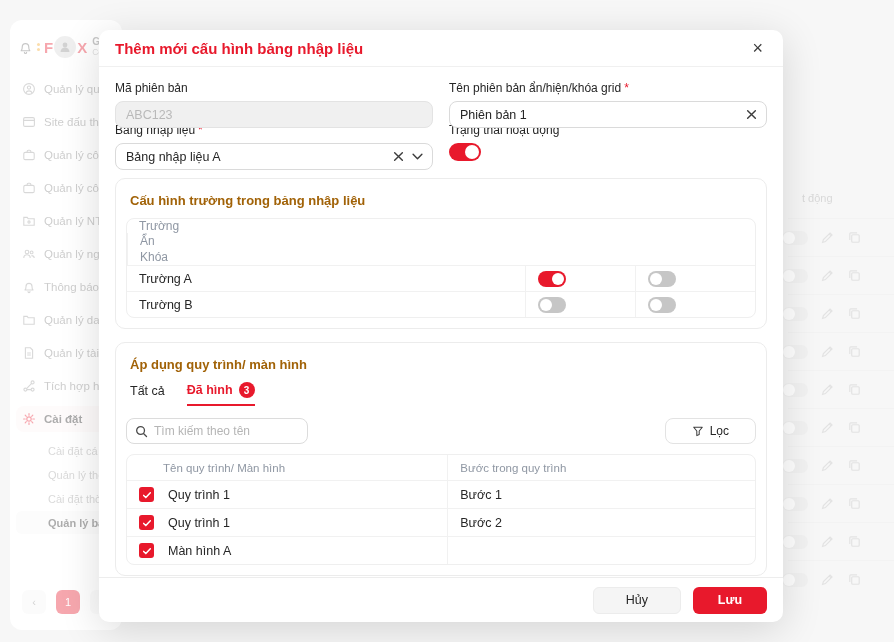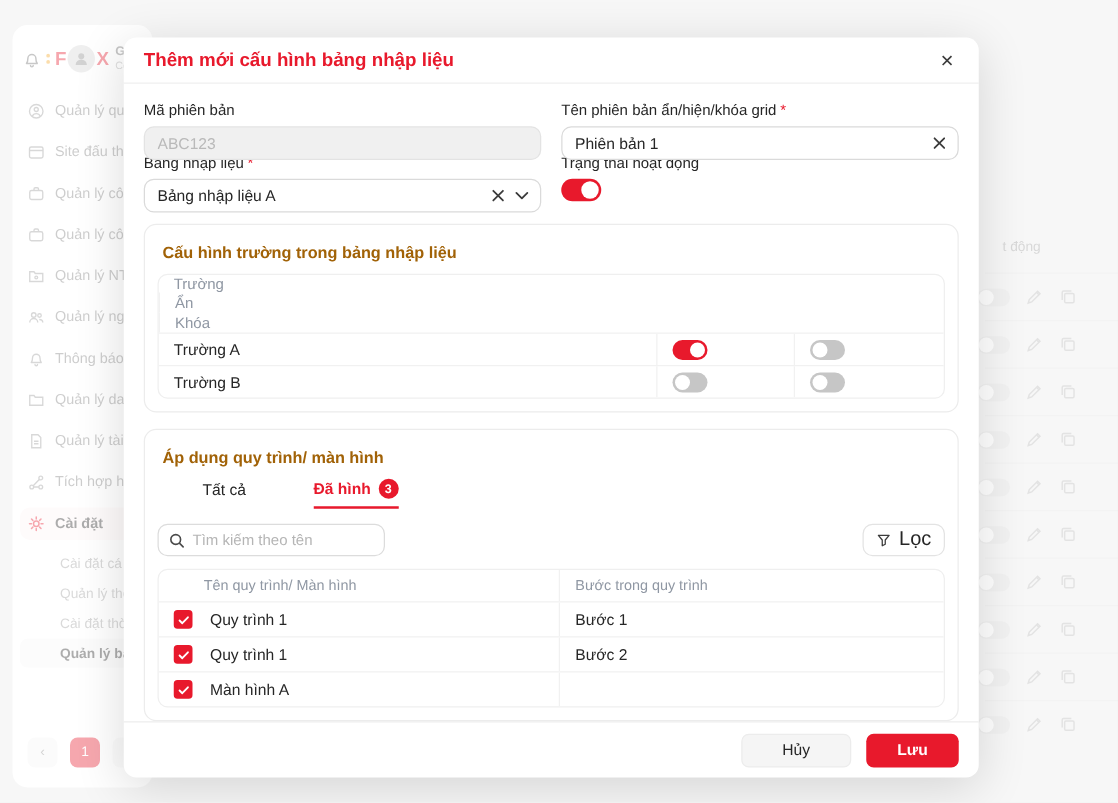--- a/index.html
+++ b/index.html
@@ -82,33 +82,33 @@
   .t1 { border:1px solid #efefef; border-radius:8px; overflow:hidden; }
   .t1-hrow { display:flex; height:46px; align-items:flex-start;flex-direction:column; }
   .t1-brow { display:flex; height:26px; align-items:center; border-top:1px solid #f1f1f1; }
   .c-name { flex:1; padding-left:12px; font-size:12px; }
   .t1-hrow .c-name, .t1-hrow .c-an, .t1-hrow .c-khoa { color:#8f97a3; font-size:12px; }
   .t1-brow .c-name { color:#262626; font-size:12.5px; }
   .c-an { width:110px; border-left:1px solid #f1f1f1; height:100%; display:flex; align-items:center; padding-left:12px; }
   .c-khoa { width:120px; border-left:1px solid #f1f1f1; height:100%; display:flex; align-items:center; padding-left:12px; }
 
   .tabs { display:flex; gap:22px; margin:2px 0 12px 4px; font-size:12.5px; }
-  .tab { padding-bottom:6px; color:#262626; cursor:pointer; display:flex; align-items:center; gap:6px;margin-left:32px; }
+  .tab { padding-bottom:6px; color:#262626; cursor:pointer; display:flex; align-items:center; gap:6px; }
   .tab.active { color:#e8192c; border-bottom:2px solid #e8192c; font-weight:600; }
   .badge { min-width:16px; height:16px; border-radius:8px; background:#e8192c; color:#fff;
            font-size:10px; display:flex; align-items:center; justify-content:center; padding:0 4px; }
 
   .search-row { display:flex; justify-content:space-between; align-items:center; margin:0 0 10px 0; }
   .search-box { width:182px; height:26px; border:1px solid #dcdcdc; border-radius:8px;
                 display:flex; align-items:center; gap:6px; padding:0 8px; background:#fff; }
   .search-box input { border:none; outline:none; flex:1; font-size:12px; color:#262626; min-width:0;
                       font-family:"Liberation Sans",sans-serif; }
   .search-box input::placeholder { color:#b5b5b5; }
   .filter-btn { height:26px; border:1px solid #e3e3e3; border-radius:8px; background:#fff;
-                display:flex; align-items:center; gap:6px; padding:0 10px; font-size:16px; color:#262626; cursor:pointer;text-align:right; }
+                display:flex; align-items:center; gap:6px; padding:0 26px; font-size:12px; color:#262626; cursor:pointer;text-align:right; }
 
   .t2 { border:1px solid #efefef; border-radius:8px; overflow:hidden; }
   .t2-hrow { display:flex; height:25px; align-items:center; color:#8f97a3; font-size:11.5px; }
   .t2-brow { display:flex; height:28px; align-items:center; border-top:1px solid #f1f1f1; font-size:12.5px; }
   .t2c1 { flex:1; display:flex; align-items:center; height:100%; }
   .t2-hrow .t2c1 { padding-left:36px; }
   .t2c2 { width:49%; border-left:1px solid #f1f1f1; height:100%; display:flex; align-items:center; padding-left:12px; }
   .cbx { width:15px; height:15px; border-radius:3px; background:#e8192c; margin:0 14px 0 12px;
          display:flex; align-items:center; justify-content:center; flex:none; cursor:pointer; }
 

